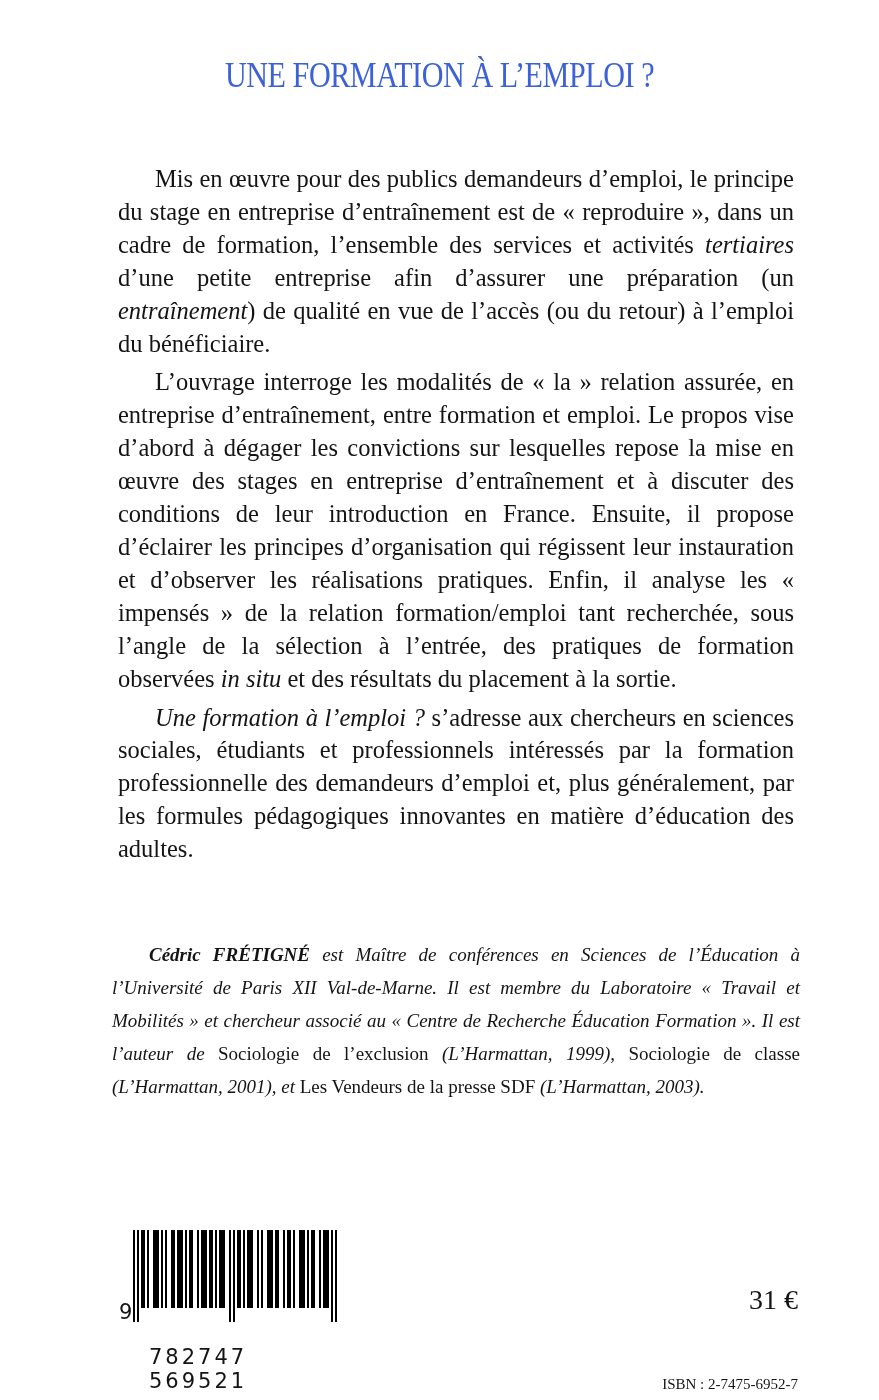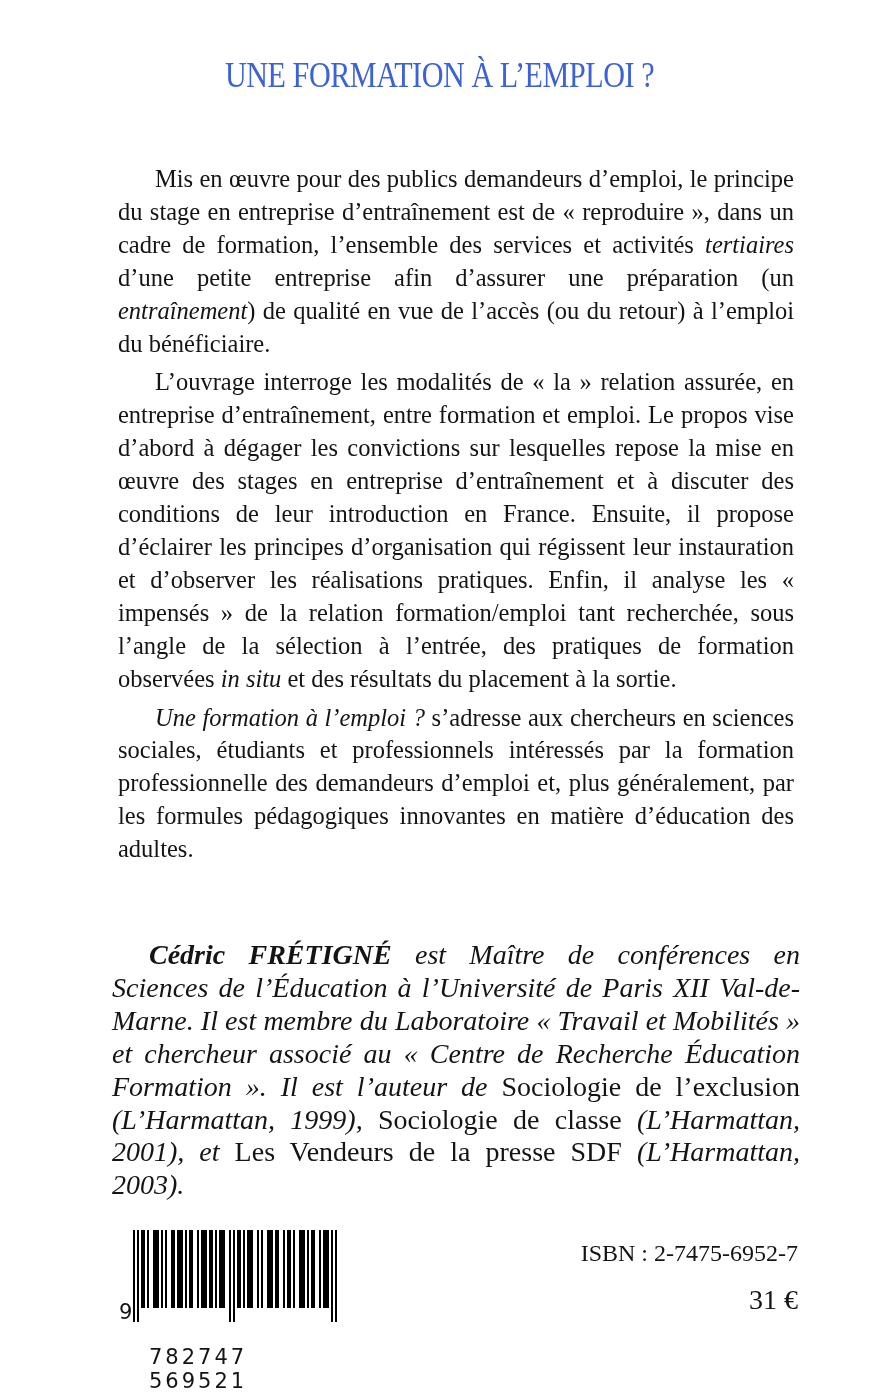--- a/index.html
+++ b/index.html
@@ -14,21 +14,21 @@
     color: #3d62d8; transform: scaleX(0.86); transform-origin: center;
   }
   .body-text {
     position: absolute; left: 112px; width: 688px; top: 157px;
     font-size: 24.5px; line-height: 32.9px; text-align: justify;
   }
   .body-text p { margin: 6px; text-indent: 37px; }
   .body-text p + p { margin-top: 0; font-family: Liberation Serif, serif; }
   .author {
     position: absolute; left: 112px; width: 688px; top: 939px;
-    font-size: 28px; line-height: 32.9px; text-align: justify;
+    font-size: 19px; line-height: 32.9px; text-align: justify;
     font-style: italic;
   }
   .author p { margin: 0; text-indent: 37px; }
   .barcode {
     position: absolute; left: 133px; top: 1230px; width: 210px; height: 92px;
   }
   .barcode svg { display: block; }
   .barcode .first-digit {
     position: absolute; left: -14px; top: 70px;
     font-family: "DejaVu Sans", sans-serif; font-size: 21px;
@@ -36,22 +36,22 @@
   .barcode .digits {
     position: absolute; left: 14px; top: 70px;
     font-family: "DejaVu Sans", sans-serif; font-size: 21px; letter-spacing: 3px;
     background: #fff; padding: 0 2px; margin-top: 45px;
   }
   .price {
     position: absolute; right: 81px; top: 1284px;
     font-size: 28px;
   }
   .isbn {
-    position: absolute; right: 81px; top: 1240px;
-    font-size: 24px;
+    position: absolute; right: 81px; top: 1376px;
+    font-size: 15px;
   }
 </style>
 </head>
 <body>
 
 <div class="title">UNE FORMATION À L’EMPLOI ?</div>
 
 <div class="body-text">
   <p><span style="font-style: normal;">Mis en œuvre pour des publics demandeurs d’emploi, le principe du stage en entreprise d’entraînement est de « reproduire », dans un cadre de formation, l’ensemble des services et activités </span><span style="font-style: italic;">tertiaires</span><span style="font-style: normal;"> d’une petite entreprise afin d’assurer une préparation (un </span><span style="font-style: italic;">entraînement</span><span style="font-style: normal;">) de qualité en vue de l’accès (ou du retour) à l’emploi du bénéficiaire.</span></p>
   <p><span style="font-style: normal;">L’ouvrage interroge les modalités de « la » relation assurée, en entreprise d’entraînement, entre formation et emploi. Le propos vise d’abord à dégager les convictions sur lesquelles repose la mise en œuvre des stages en entreprise d’entraînement et à discuter des conditions de leur introduction en France. Ensuite, il propose d’éclairer les principes d’organisation qui régissent leur instauration et d’observer les réalisations pratiques. Enfin, il analyse les « impensés » de la relation formation/emploi tant recherchée, sous l’angle de la sélection à l’entrée, des pratiques de formation observées </span><span style="font-style: italic;">in situ</span><span style="font-style: normal;"> et des résultats du placement à la sortie.</span></p>

